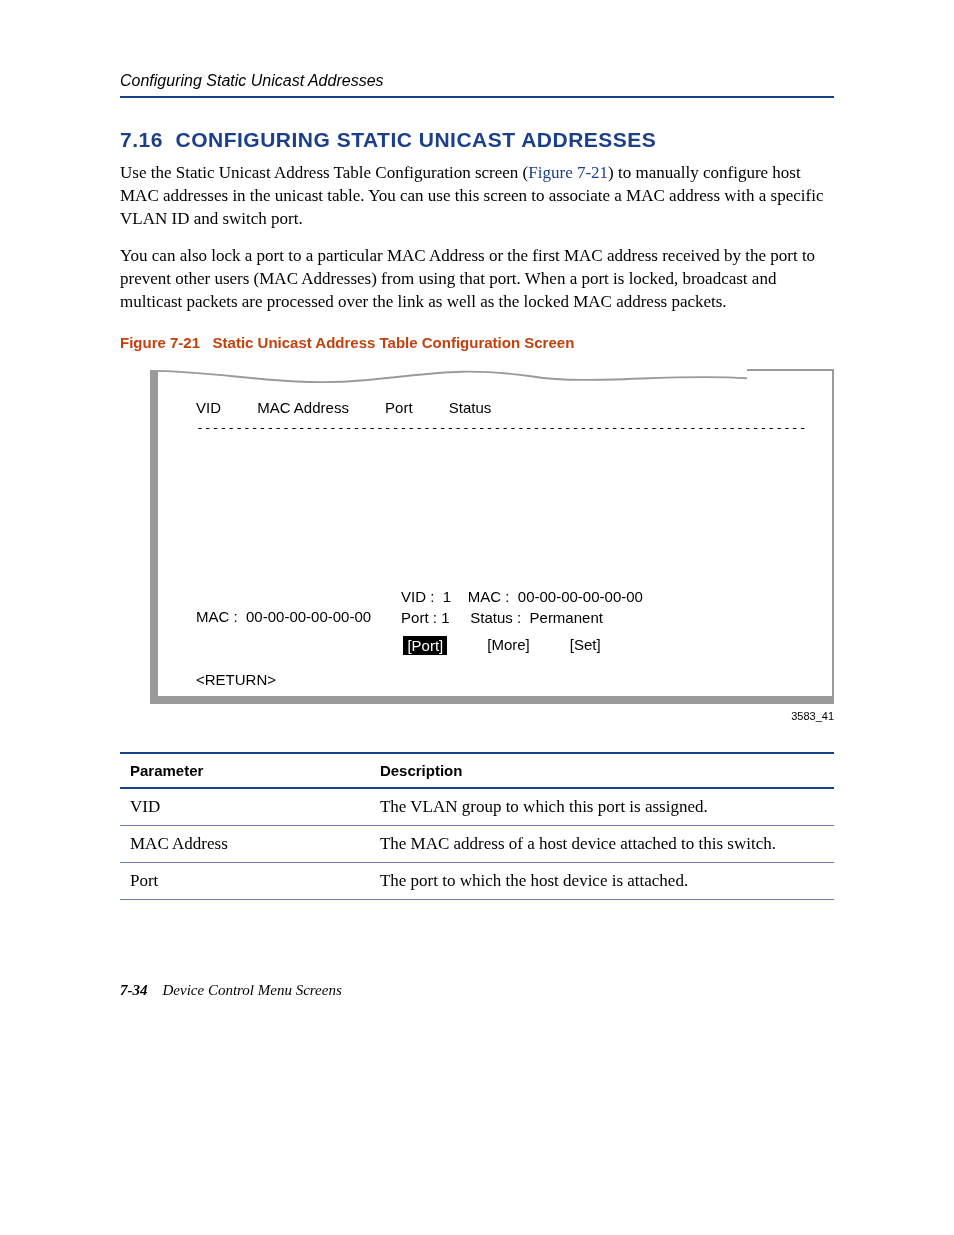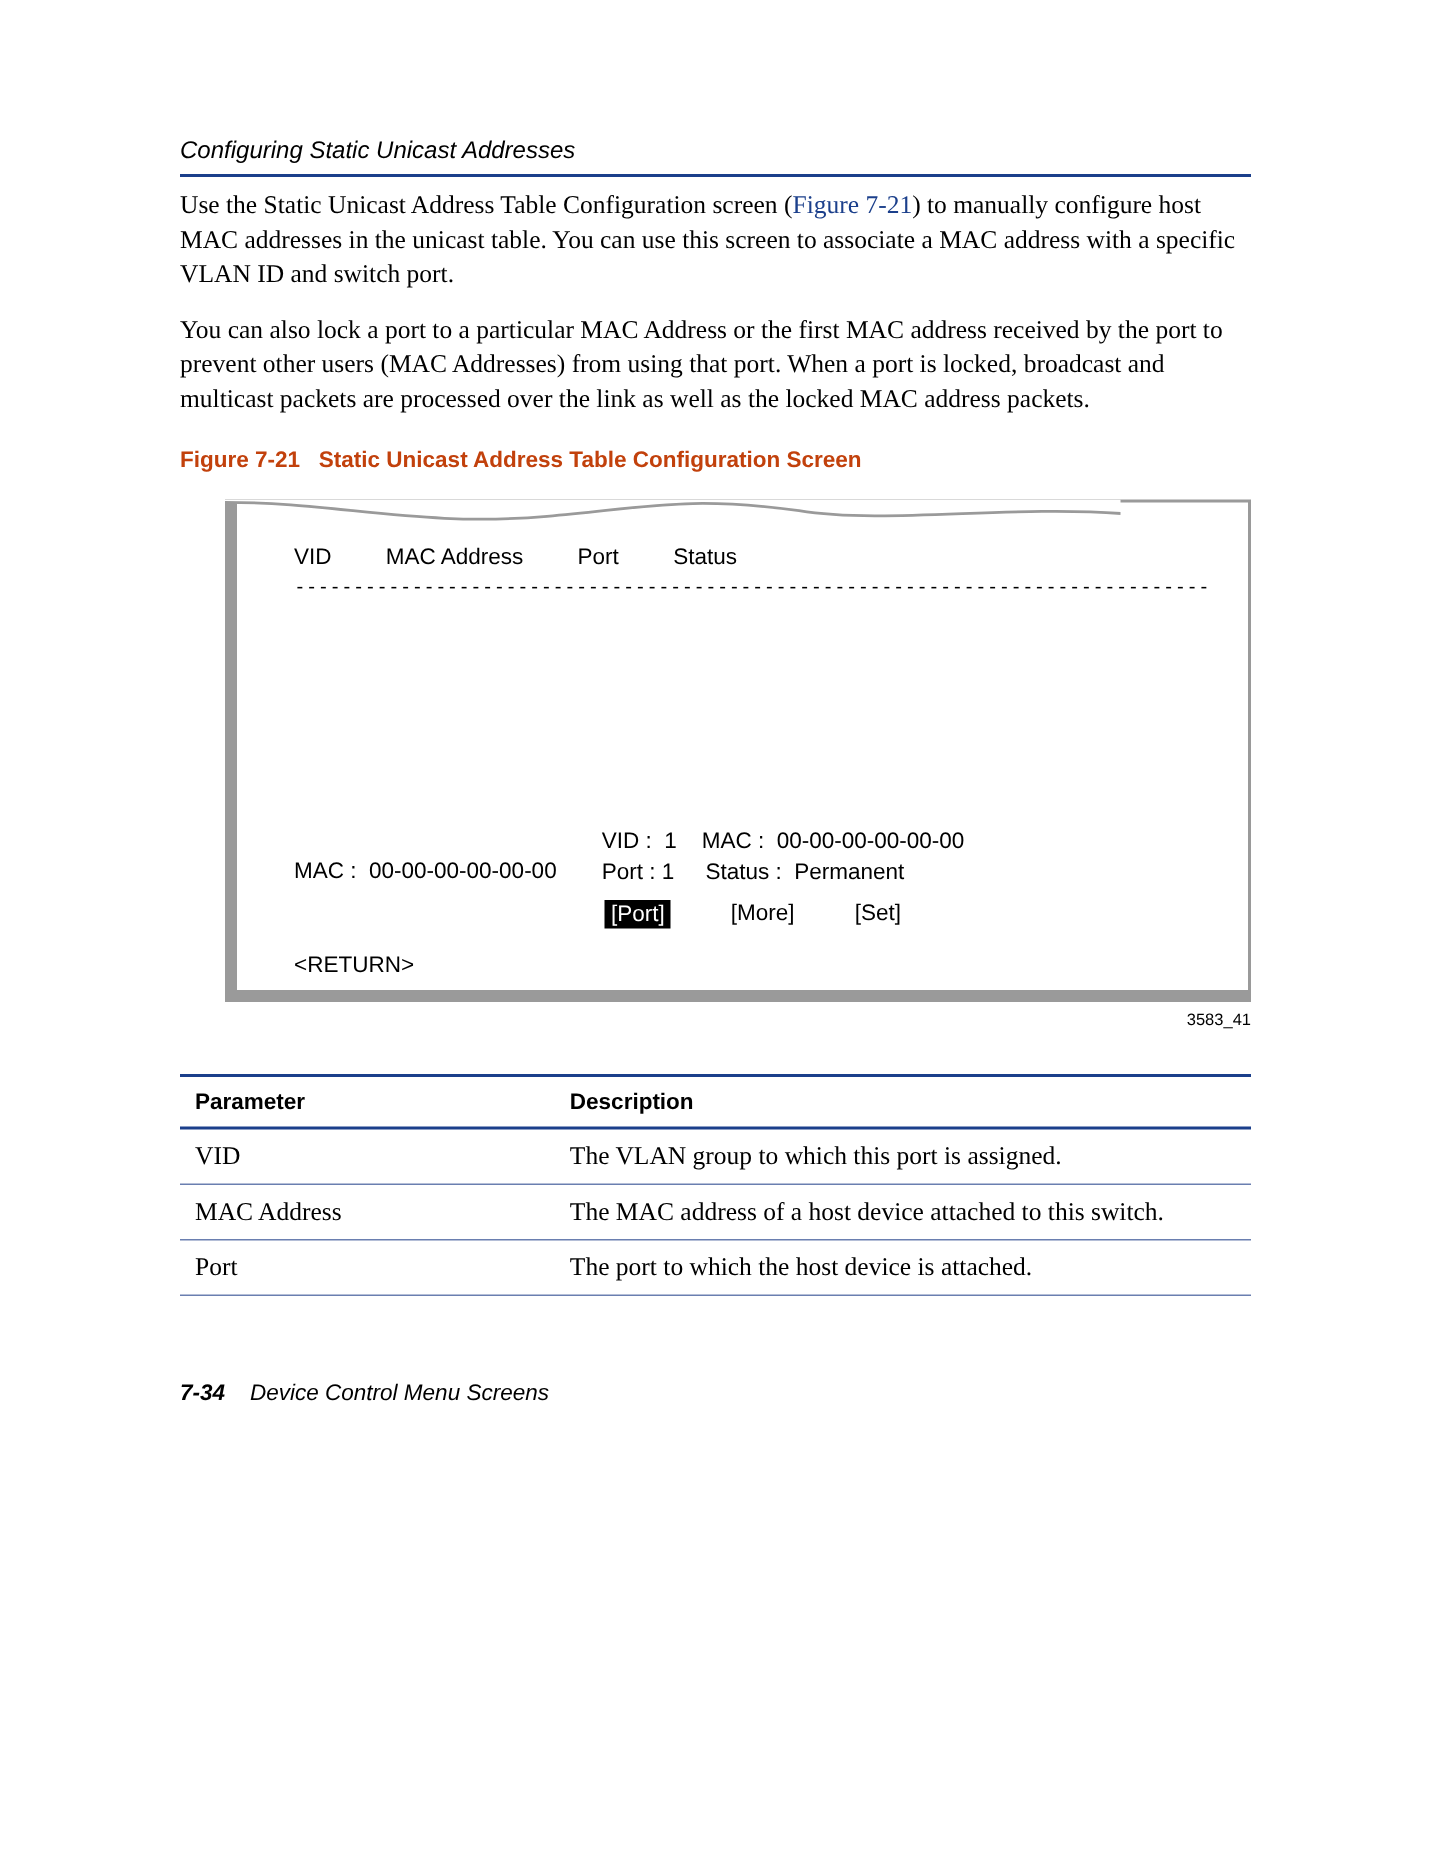--- a/index.html
+++ b/index.html
@@ -4,21 +4,21 @@
 <style>
   body {
     margin: 0;
     padding: 0;
     background: white;
     font-family: "Times New Roman", Times, serif;
     color: #000;
     width: 954px;
   }
   .page {
-    padding: 92px 120px 60px 120px;
+    padding: 72px 120px 60px 120px;
   }
   .header-title {
     font-style: italic;
     font-size: 16px;
     font-family: Arial, Helvetica, sans-serif;
     padding-bottom: 6px;
     border-bottom: 2px solid #1b3f8b;
   }
   h1.section-title {
     color: #1b3f8b;
@@ -144,34 +144,37 @@
     padding: 8px 10px;
     border-top: 2px solid #1b3f8b;
     border-bottom: 2px solid #1b3f8b;
   }
   .param-table tbody td {
     padding: 8px 10px;
     border-bottom: 1px solid #6a7fb0;
   }
   .param-table .col-param { width: 35%; }
   .footer {
-    margin-top: 56px;
-    font-family: Liberation Sans, sans-serif;
+    margin-top: 82px;
+    font-family: Liberation Serif, serif;
     font-style: italic;
     font-size: 15px;
   }
   .footer .pnum { font-weight: bold; font-style: italic; }
 </style>
 </head>
 <body>
 
 <div class="page">
 
   <div class="header-title">Configuring Static Unicast Addresses</div>
 
+  <h1 class="section-title">
+    <span>7.16</span>&nbsp;&nbsp;<span>CONFIGURING STATIC UNICAST ADDRESSES</span>
+  </h1>
 
   <p class="body">
     <span>Use the Static Unicast Address Table Configuration screen (</span><span class="figref">Figure 7-21</span><span>) to manually configure host MAC addresses in the unicast table. You can use this screen to associate a MAC address with a specific VLAN ID and switch port.</span>
   </p>
 
   <p class="body">You can also lock a port to a particular MAC Address or the first MAC address received by the port to prevent other users (MAC Addresses) from using that port. When a port is locked, broadcast and multicast packets are processed over the link as well as the locked MAC address packets.</p>
 
   <div class="figure-caption">
     <span>Figure 7-21</span>&nbsp;&nbsp;&nbsp;<span>Static Unicast Address Table Configuration Screen</span>
   </div>

